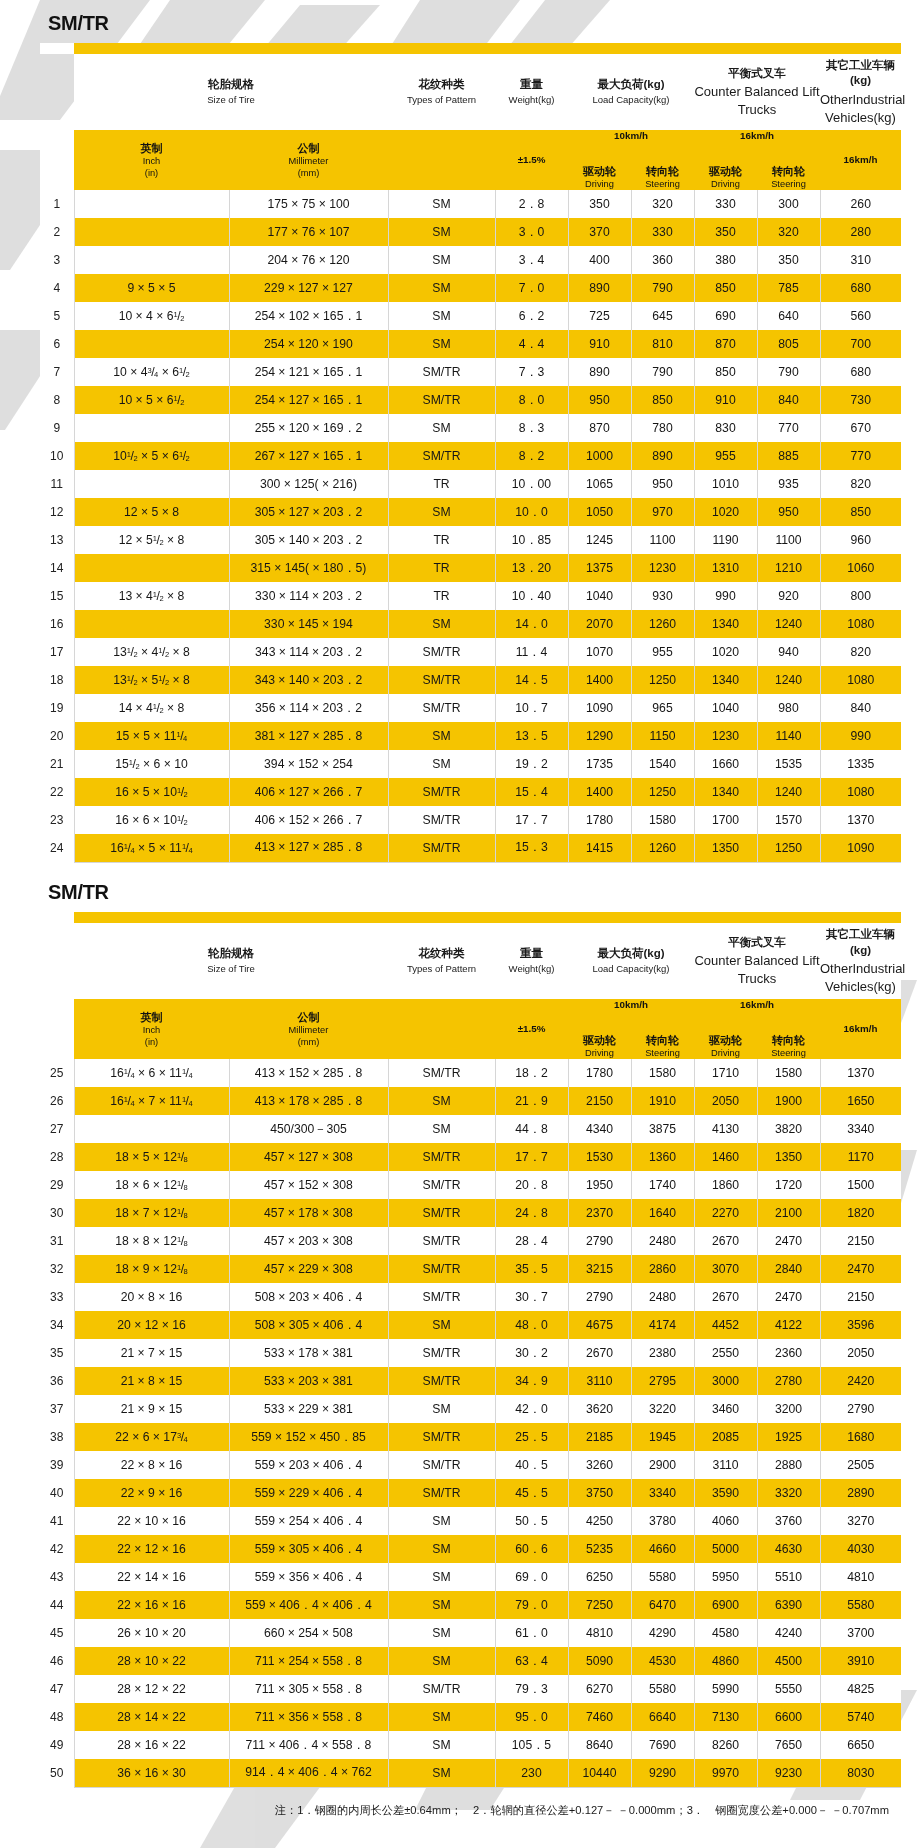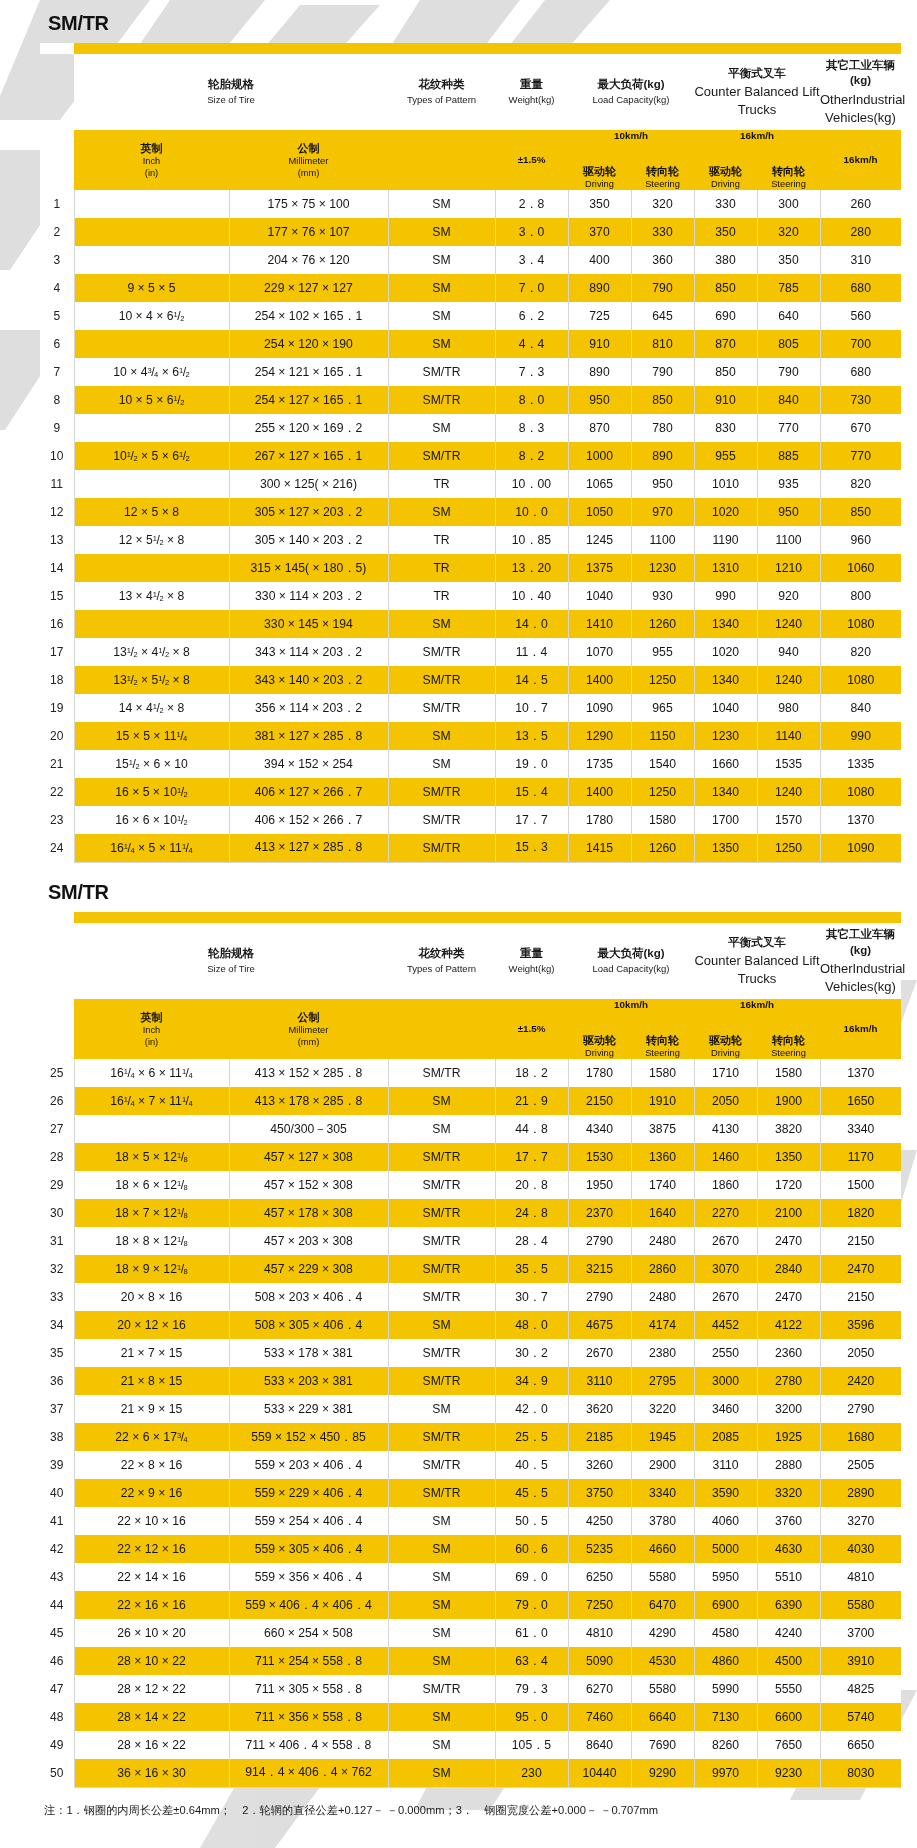--- a/index.html
+++ b/index.html
@@ -123,20 +123,21 @@
   .fr { display: inline-block; position: relative; white-space: nowrap; }
   .fr sup { font-size: 0.62em; vertical-align: 0.42em; line-height: 0; }
   .fr .sl { font-size: 1em; margin: 0 -0.04em; }
   .fr sub { font-size: 0.62em; vertical-align: -0.18em; line-height: 0; }
 
   .note {
     padding: 14px 28px 10px 44px;
     font-size: 11.2px;
     color: #1a1a1a;
     line-height: 1.5;
+    text-align: right;
   }
 </style>
 </head>
 <body>
 
 <div class="page">
 
   <svg class="watermark" viewBox="0 0 917 1848" preserveAspectRatio="none" aria-hidden="true">
     <g fill="#d9d9d9" opacity="0.85">
       <path d="M40 0 L150 0 L60 120 L-10 120 Z"></path>
@@ -443,21 +444,21 @@
               <td>990</td>
               <td>920</td>
               <td>800</td>
             </tr>
             <tr class="drow alt">
               <td class="idx">16</td>
               <td></td>
               <td>330 × 145 × 194</td>
               <td>SM</td>
               <td>14．0</td>
-              <td>1410</td>
+              <td>2070</td>
               <td>1260</td>
               <td>1340</td>
               <td>1240</td>
               <td>1080</td>
             </tr>
             <tr class="drow plain">
               <td class="idx">17</td>
               <td>13<span class="fr"><sup>1</sup><span class="sl">/</span><sub>2</sub></span> × 4<span class="fr"><sup>1</sup><span class="sl">/</span><sub>2</sub></span> × 8</td>
               <td>343 × 114 × 203．2</td>
               <td>SM/TR</td>
@@ -502,21 +503,21 @@
               <td>1150</td>
               <td>1230</td>
               <td>1140</td>
               <td>990</td>
             </tr>
             <tr class="drow plain">
               <td class="idx">21</td>
               <td>15<span class="fr"><sup>1</sup><span class="sl">/</span><sub>2</sub></span> × 6 × 10</td>
               <td>394 × 152 × 254</td>
               <td>SM</td>
-              <td>19．0</td>
+              <td>19．2</td>
               <td>1735</td>
               <td>1540</td>
               <td>1660</td>
               <td>1535</td>
               <td>1335</td>
             </tr>
             <tr class="drow alt">
               <td class="idx">22</td>
               <td>16 × 5 × 10<span class="fr"><sup>1</sup><span class="sl">/</span><sub>2</sub></span></td>
               <td>406 × 127 × 266．7</td>

